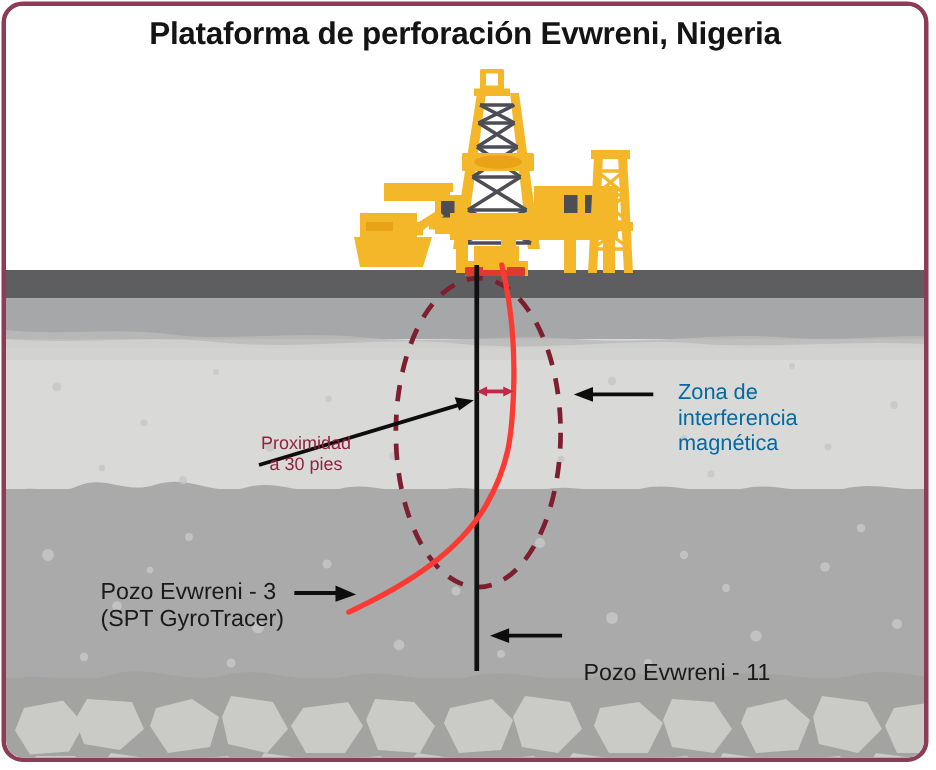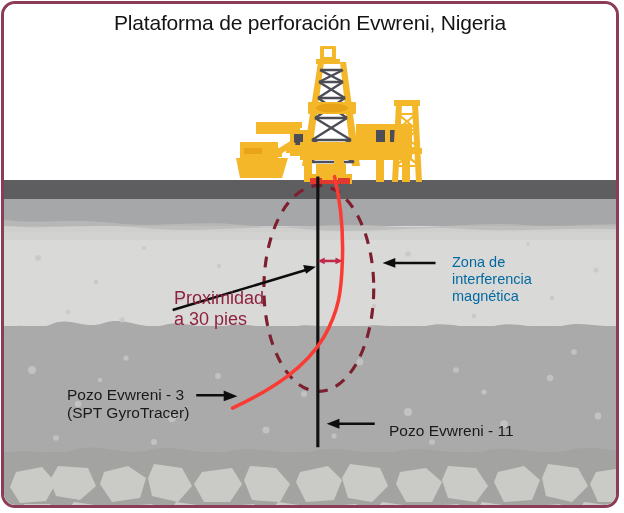--- a/index.html
+++ b/index.html
@@ -35,21 +35,21 @@
     border-radius: 11px;
   }
   
   #title {
     position: absolute;
     top: 7px;
     left: 0;
     width: 100%;
     text-align: center;
     font-size: 21px;
-    font-weight: normal;
+    font-weight: bold;
     color: #141414;
     letter-spacing: -0.2px;
     font-family: "Liberation Sans", sans-serif;
   }
   
   .sky {
     position: absolute;
     left: 0; top: 0;
     width: 100%; height: 177px;
     background: #ffffff;
@@ -81,32 +81,32 @@
     white-space: pre-line;
   }
   #lbl-zona {
     left: 448px; top: 250px;
     font-size: 14.5px;
     color: #0369a1;
     text-align: left;
   }
   #lbl-prox {
     left: 170px; top: 284px;
-    font-size: 18px;
+    font-size: 12px;
     color: #8f2240;
-    text-align: left;
+    text-align: center;
   }
   #lbl-pozo15 {
     left: 63px; top: 382px;
     font-size: 15.5px;
     color: #1a1a1a;
     text-align: left;
   }
   #lbl-pozo11 {
-    left: 385px; top: 418px;
+    left: 385px; top: 436px;
     font-size: 15.5px;
     color: #1a1a1a;
     text-align: left;
   }
   #overlay { position:absolute; inset:0; pointer-events:none; }
 </style>
 </head>
 <body>
 
 <div id="page">

